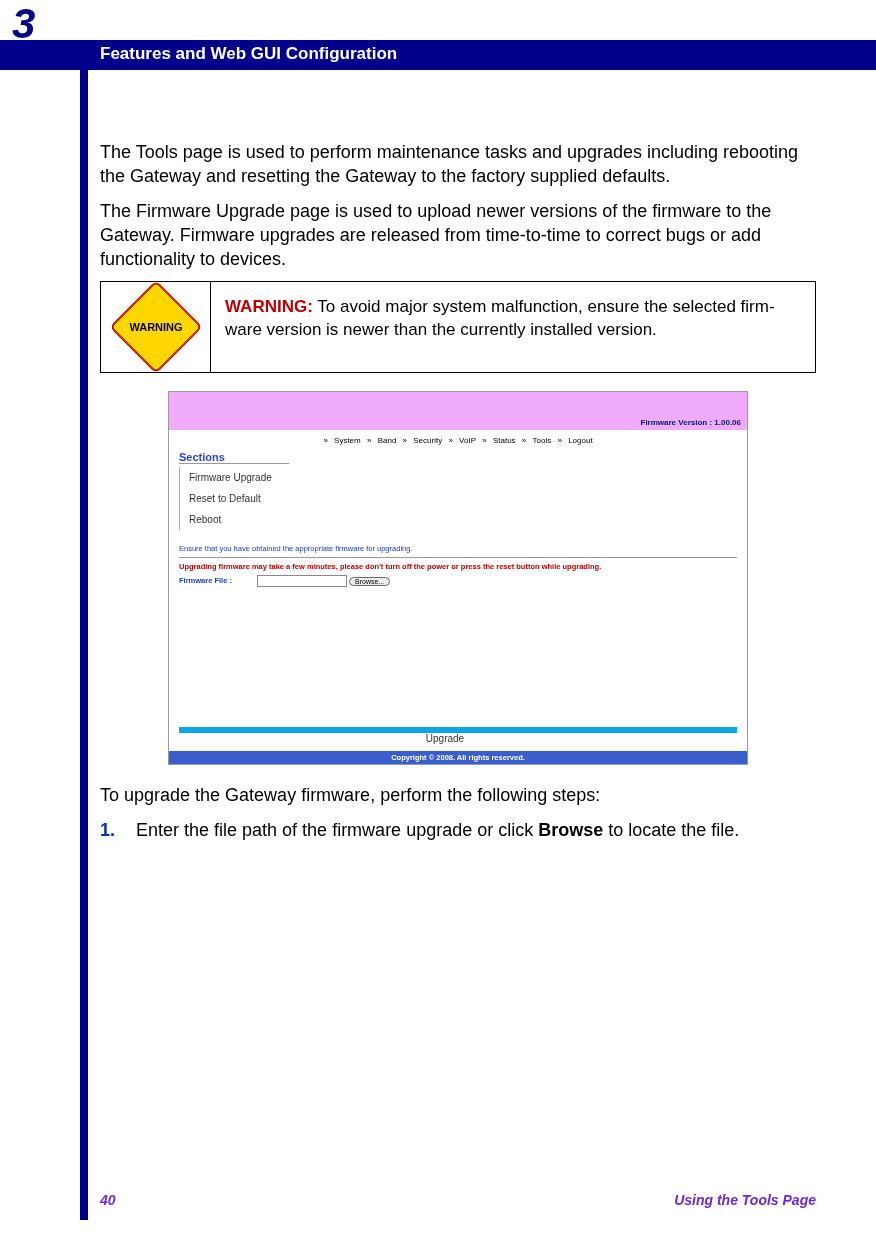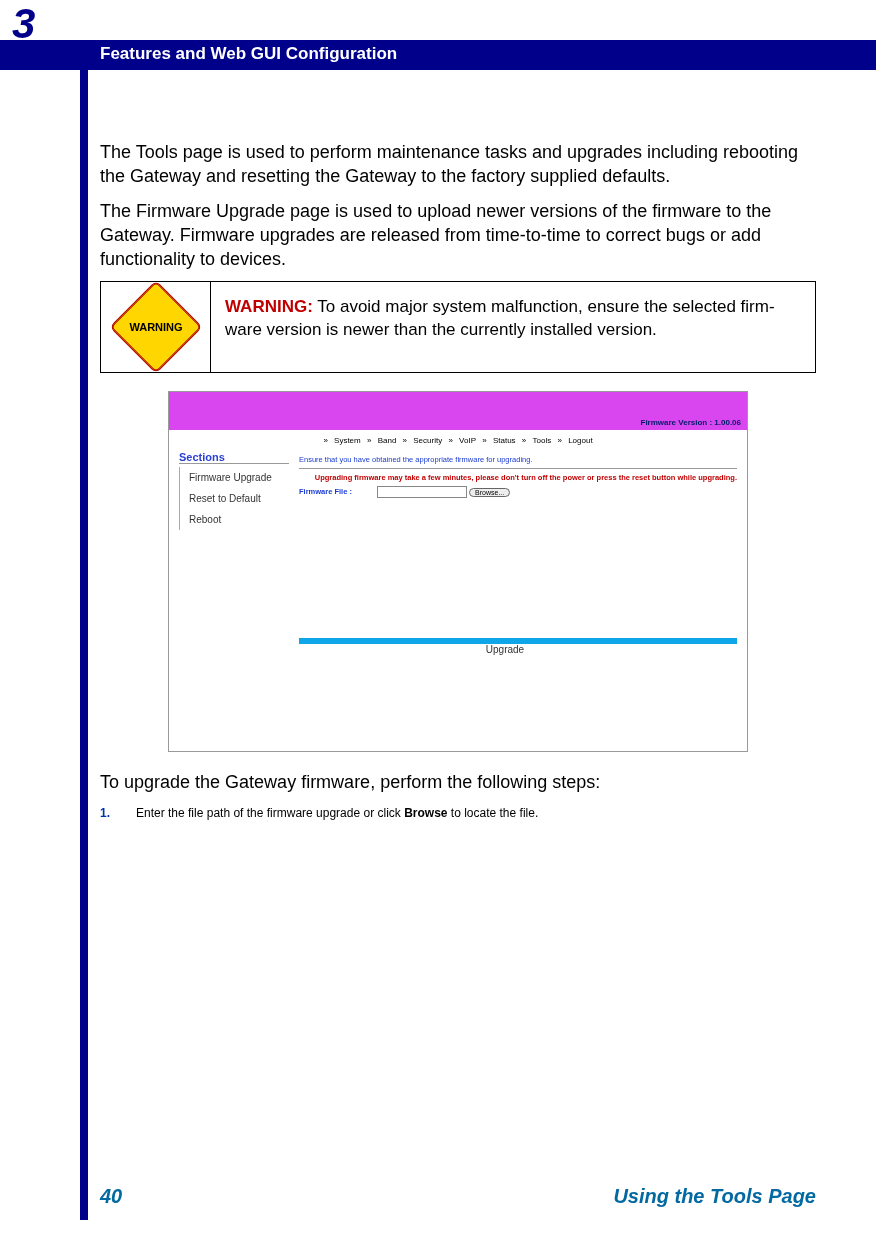--- a/index.html
+++ b/index.html
@@ -107,21 +107,21 @@
 
   
   .shot {
     width: 580px;
     margin: 0 auto 18px auto;
     border: 1px solid #999;
     background: #fff;
     font-size: 8px;
   }
   .shot .hdrblue {
-    background: #d946ef;
+    background: #f0abfc;
     height: 38px;
     position: relative;
   }
   .shot .hdrblue .fwv {
     position: absolute;
     right: 6px;
     bottom: 3px;
     font-size: 8px;
     color: #001b6a;
     font-weight: bold;
@@ -131,20 +131,21 @@
     padding: 6px 0;
     font-size: 8px;
     color: #000;
   }
   .shot .navbar span { margin: 0 2px; }
   .shot .main {
     display: flex;
     gap: 10px;
     padding: 0 10px 0 10px;
     min-height: 300px;
+    flex-direction: column;
   }
   .shot .side {
     width: 110px;
   }
   .shot .side .sectitle {
     color: #2a3fd6;
     font-weight: bold;
     font-size: 11px;
     border-bottom: 1px solid #999;
     margin-bottom: 3px;
@@ -157,21 +158,21 @@
     padding: 5px 3px;
     color: #333;
     font-size: 10px;
   }
   .shot .pane {
     flex: 1;
     font-size: 7.5px;
   }
   .shot .pane .desc { color: #1a3bd0; }
   .shot .pane hr { border: none; border-top: 1px solid #999; margin: 4px 0; }
-  .shot .pane .redtxt { color: #C00000; font-weight: bold; text-align: right; }
+  .shot .pane .redtxt { color: #C00000; font-weight: bold; }
   .shot .pane .bluebold { color: #1a3bd0; font-weight: bold; }
   .shot .fileinput {
     display: inline-block;
     width: 90px;
     height: 12px;
     border: 1px solid #888;
     vertical-align: middle;
     background: #fff;
   }
   .shot .browsebtn {
@@ -201,21 +202,21 @@
   }
 
   ol.steps {
     padding-left: 0;
     list-style: none;
     counter-reset: st;
     margin: 10px 0;
   }
   ol.steps li {
     counter-increment: st;
-    font-size: 12px;
+    font-size: 18px;
     line-height: 1.35;
     padding-left: 36px;
     position: relative;
     margin-bottom: 0;
   }
   ol.steps li::before {
     content: counter(st) ".";
     position: absolute;
     left: 0;
     top: 0;
@@ -223,24 +224,24 @@
     color: #0033aa;
   }
 
   .footer {
     position: absolute;
     bottom: 32px;
     left: 100px;
     right: 60px;
     display: flex;
     justify-content: space-between;
-    font-size: 20px;
+    font-size: 14px;
     font-weight: bold;
     font-style: italic;
-    color: #0369a1;
+    color: #6d28d9;
   }
   .page { height: 1240px; position: relative; }
 </style>
 </head>
 <body>
 
 <div class="page">
   <div class="chapnum">3</div>
   <div class="topbar"></div>
   <div class="topbar-title">Features and Web GUI Configuration</div>
@@ -290,20 +291,21 @@
           <hr>
           <div class="redtxt">Upgrading firmware may take a few minutes, please don't turn off the power or press the reset button while upgrading.</div>
           <div style="height:4px"></div>
           <span class="bluebold">Firmware File :</span>
           &nbsp;&nbsp;&nbsp;&nbsp;&nbsp;&nbsp;&nbsp;&nbsp;&nbsp;&nbsp;
           <span class="fileinput"></span>
           <span class="browsebtn">Browse...</span>
           <div class="upgbtn">Upgrade</div>
         </div>
       </div>
+      <div class="copyright">Copyright © 2008.  All rights reserved.</div>
     </div>
 
     <p class="body">To upgrade the Gateway firmware, perform the following steps:</p>
 
     <ol class="steps">
       <li>
         <span>Enter the file path of the firmware upgrade or click </span><b>Browse</b><span> to locate the file.</span>
       </li>
     </ol>
   </div>

